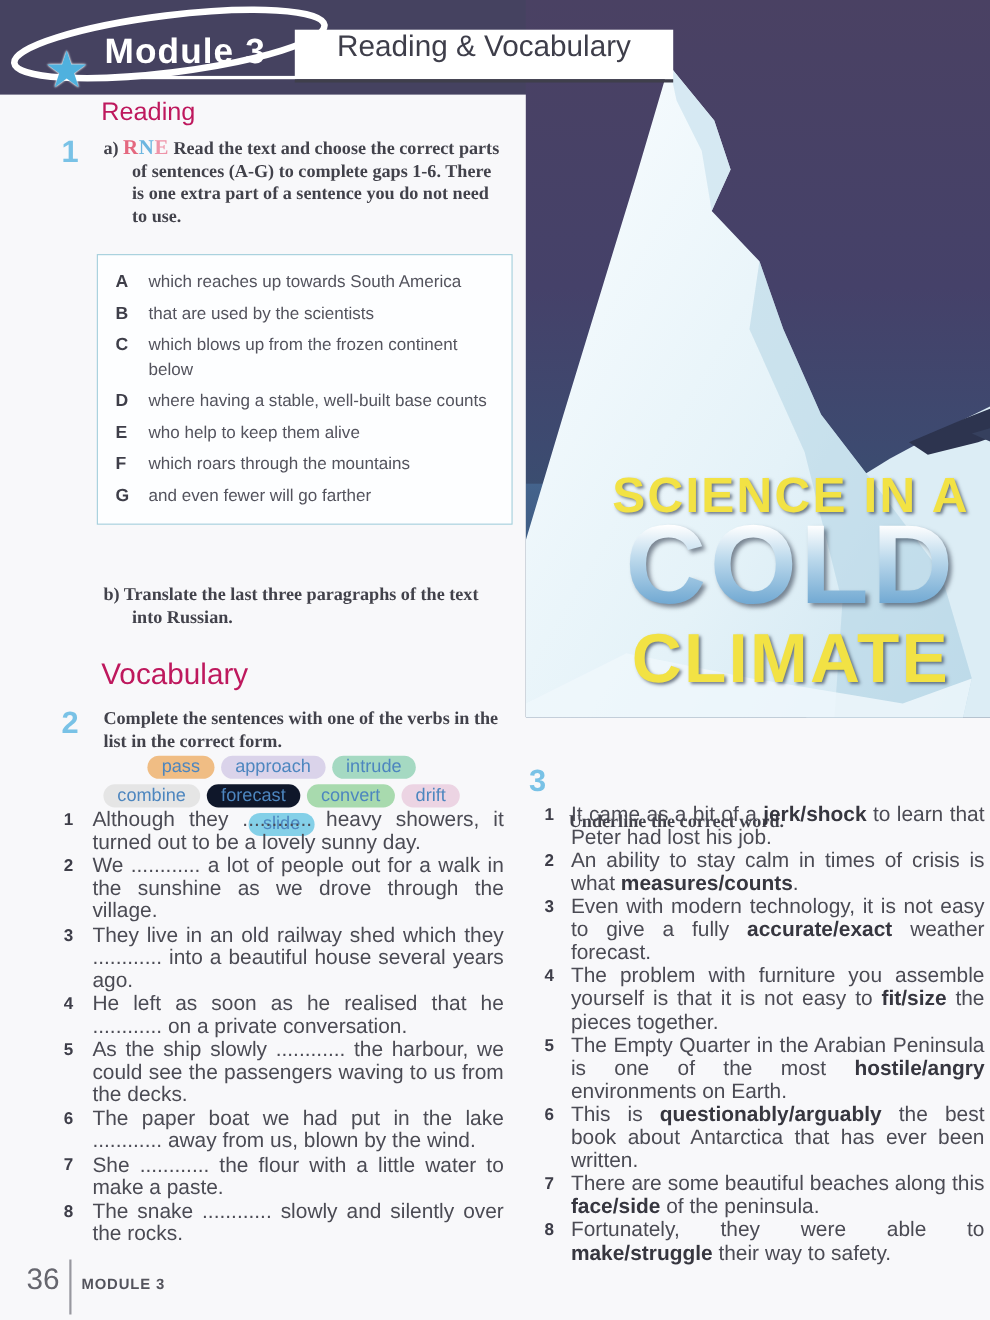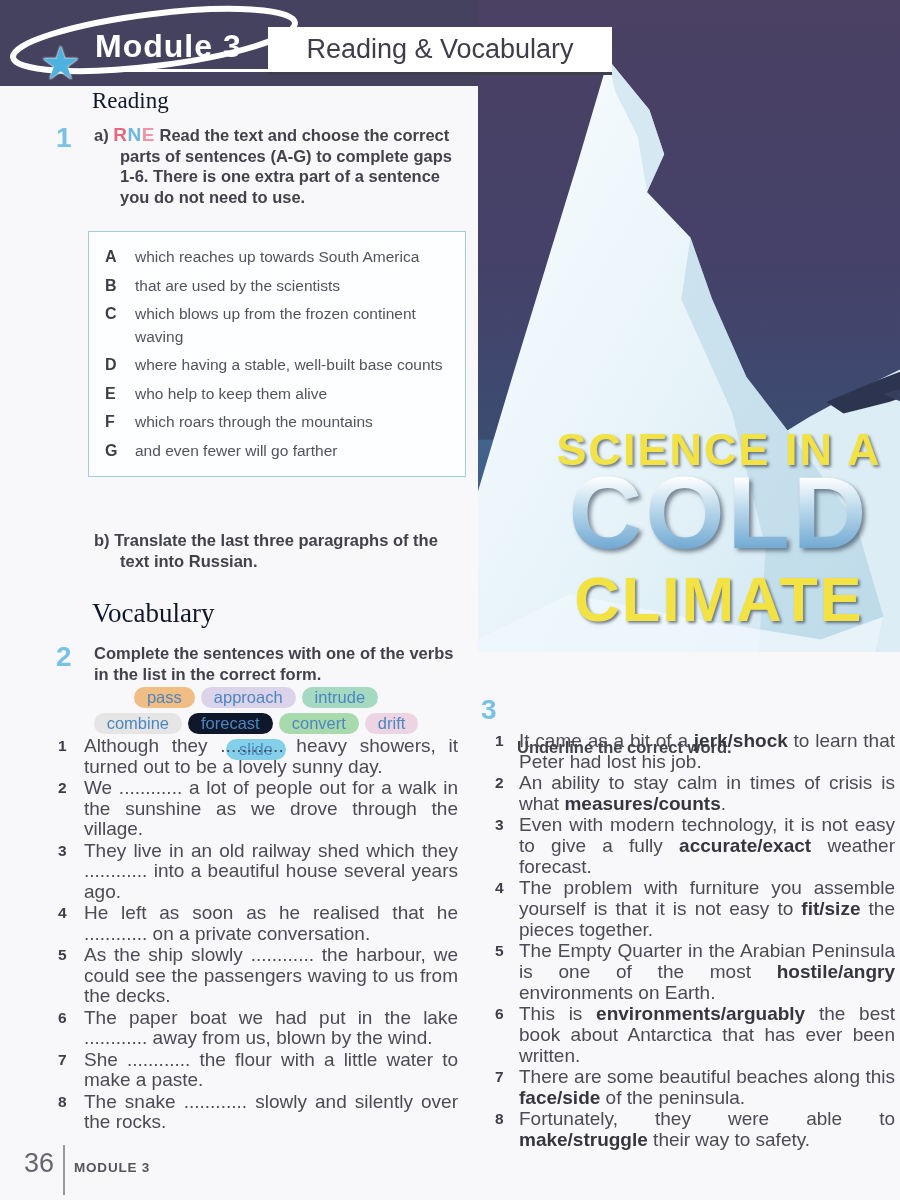--- a/index.html
+++ b/index.html
@@ -9,40 +9,40 @@
 
   
   .header-band { position:absolute; left:0; top:0; width:662px; height:86px; background:#454260; }
   .swoosh { position:absolute; left:4px; top:2px; width:300px; height:90px; }
   .star { position:absolute; left:40px; top:36px; font-family:"DejaVu Sans", sans-serif;
           font-size:46px; color:#4fb1de; text-shadow:0 0 2px #ffffff, 0 0 2px #ffffff; z-index:3; }
   .module-label { position:absolute; left:95px; top:28px; color:#ffffff; font-weight:bold;
                   font-size:32px; letter-spacing:1px; z-index:3; }
   .module-underline { position:absolute; left:58px; top:69px; width:212px; height:3px; background:#ffffff; z-index:2; }
   .section-box { position:absolute; left:268px; top:27px; width:344px; height:45px; background:#ffffff;
-                 display:flex; align-items:center; justify-content:center; z-index:4; }
+                 display:flex; align-items:flex-start; justify-content:center; z-index:4; }
   .section-box span { color:#3e3e4a; font-size:27px; }
   .section-underline { position:absolute; left:268px; top:72px; width:344px; height:3px; background:#3f3f4b; z-index:4; }
 
   
   .photo { position:absolute; left:478px; top:0; width:482px; height:652px; overflow:hidden;
            background:linear-gradient(180deg,#4a4163 0%, #454169 40%, #3d4a70 62%, #37516f 75%); }
   .photo svg { position:absolute; inset:0; }
   .poster-text { position:absolute; width:100%; text-align:center; font-weight:bold; }
   .t1 { top:424px; font-size:45px; color:#f2e244; letter-spacing:2px; text-shadow:2px 2px 3px rgba(15,25,45,.55); }
   .t2 { top:462px; font-size:102px; line-height:1; letter-spacing:3px;
         background:linear-gradient(180deg,#ffffff 15%, #bcd9ec 45%, #5f9dcc 95%);
         -webkit-background-clip:text; background-clip:text; color:transparent;
         filter:drop-shadow(3px 3px 2px rgba(15,25,45,.5)); }
   .t3 { top:563px; font-size:63px; color:#f2e244; letter-spacing:2px; text-shadow:2px 2px 3px rgba(15,25,45,.55); }
 
   
-  .hd { position:absolute; color:#0f172a;font-family:Liberation Serif, serif; }
+  .hd { position:absolute; color:#be185d; }
   .exnum { position:absolute; color:#79c2e6; font-size:28px; font-weight:bold; }
-  .bold-ins { font-weight:bold; color:#42424b; font-size:16.5px; line-height:20.5px; }
+  .bold-ins { font-weight:bold; color:#42424b; font-size:16.5px; line-height:20.5px;font-family:Liberation Serif, serif; }
 
   .reading-hd { left:92px; top:88px; font-size:23px; }
   .ex1a { position:absolute; left:94px; top:125px; width:364px; text-align:left;
           padding-left:26px; text-indent:-26px; }
   .rne { font-size:19px; font-weight:bold; letter-spacing:.5px; }
 
   .options-box { position:absolute; left:88px; top:231px; width:378px; border:1px solid #a2cedb;
                  background:#fdfeff; padding:14px 10px 12px 16px; }
   .opt-row { display:flex; margin-bottom:6px; }
   .opt-letter { width:30px; flex:0 0 30px; font-weight:bold; color:#3e3e49; font-size:16px; line-height:22.5px; }
@@ -140,21 +140,21 @@
     <div class="opt-row">
       <div class="opt-letter">A</div>
       <div class="opt-text">which reaches up towards South America</div>
     </div>
     <div class="opt-row">
       <div class="opt-letter">B</div>
       <div class="opt-text">that are used by the scientists</div>
     </div>
     <div class="opt-row">
       <div class="opt-letter">C</div>
-      <div class="opt-text">which blows up from the frozen continent waving</div>
+      <div class="opt-text">which blows up from the frozen continent below</div>
     </div>
     <div class="opt-row">
       <div class="opt-letter">D</div>
       <div class="opt-text">where having a stable, well-built base counts</div>
     </div>
     <div class="opt-row">
       <div class="opt-letter">E</div>
       <div class="opt-text">who help to keep them alive</div>
     </div>
     <div class="opt-row">
@@ -242,21 +242,21 @@
     <div class="item">
         <div class="item-num">4</div>
         <div class="item-text"><span>The problem with furniture you assemble yourself is that it is not easy to </span><b>fit/size</b><span> the pieces together.</span></div>
       </div>
     <div class="item">
         <div class="item-num">5</div>
         <div class="item-text"><span>The Empty Quarter in the Arabian Peninsula is one of the most </span><b>hostile/angry</b><span> environments on Earth.</span></div>
       </div>
     <div class="item">
         <div class="item-num">6</div>
-        <div class="item-text"><span>This is </span><b>environments/arguably</b><span> the best book about Antarctica that has ever been written.</span></div>
+        <div class="item-text"><span>This is </span><b>questionably/arguably</b><span> the best book about Antarctica that has ever been written.</span></div>
       </div>
     <div class="item">
         <div class="item-num">7</div>
         <div class="item-text"><span>There are some beautiful beaches along this </span><b>face/side</b><span> of the peninsula.</span></div>
       </div>
     <div class="item">
         <div class="item-num">8</div>
         <div class="item-text"><span>Fortunately, they were able to </span><b>make/struggle</b><span> their way to safety.</span></div>
       </div>
   </div>

